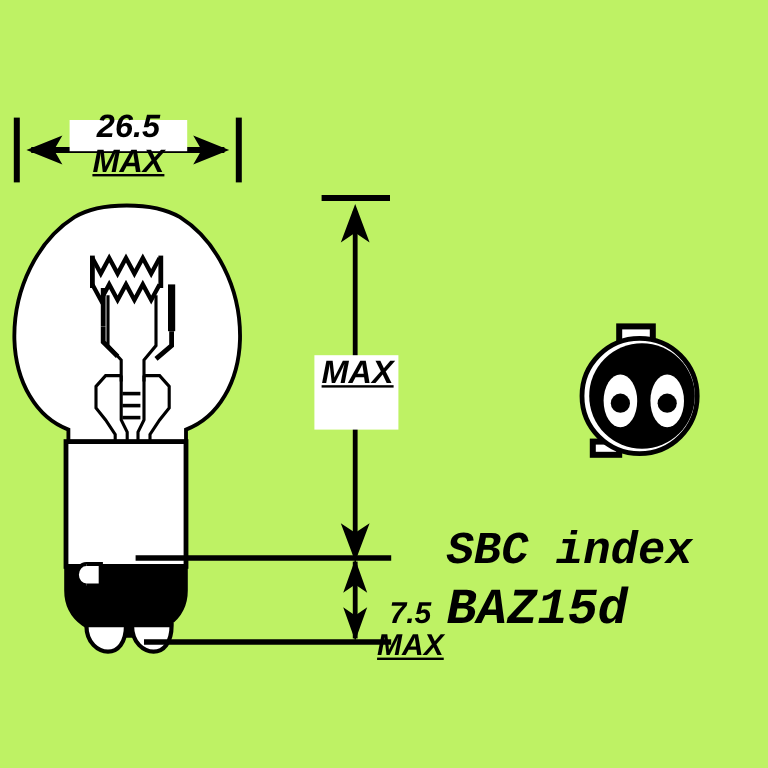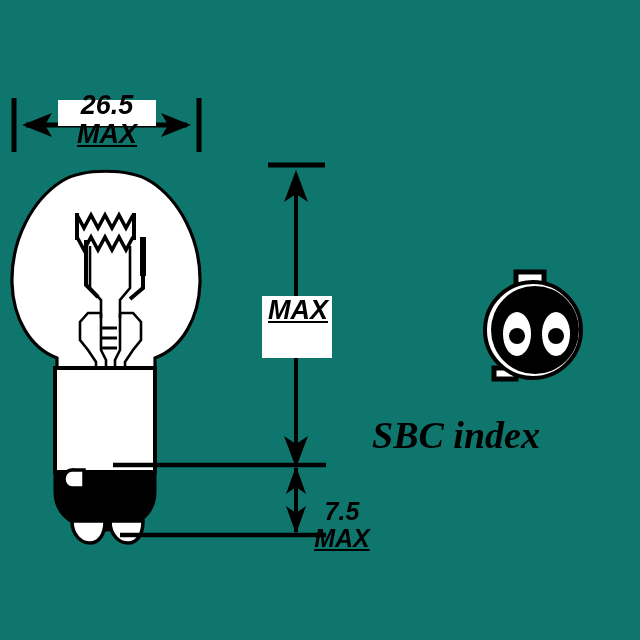--- a/index.html
+++ b/index.html
@@ -4,21 +4,21 @@
 <style>
   html, body {
     margin: 0;
     padding: 0;
     background: #ffffff;
   }
   #page {
     position: relative;
     width: 640px;
     height: 640px;
-    background: #0f766e;
+    background: #bef264;
     overflow: hidden;
     font-family: "Liberation Sans", sans-serif;
   }
   #drawing {
     position: absolute;
     left: 0;
     top: 0;
     width: 640px;
     height: 640px;
   }
@@ -49,23 +49,23 @@
     top: 472px;
     width: 70px;
     font-size: 25px;
     margin-top: 27px;
   }
   .dim-text .num { display: block; }
   .dim-text .max { display: block; margin-top: 2px; text-decoration: underline; }
   #index-caption {
     position: absolute;
     left: 372px;
-    top: 416px;
+    top: 440px;
     width: 262px;
-    font-family: Liberation Serif, serif;
+    font-family: Liberation Mono, monospace;
     font-weight: bold;
     font-style: italic;
     color: #000000;
     font-size: 38px;
     line-height: 1.05;
     white-space: nowrap;
   }
   #index-caption .line2 {
     display: block;
     font-size: 42px;
@@ -209,15 +209,16 @@
     <span class="max">MAX</span>
   </div>
 
   <div class="dim-text" id="dim-cap-label">
     <span class="num">7.5</span>
     <span class="max">MAX</span>
   </div>
 
   <div id="index-caption">
     <span class="line1">SBC index</span>
+    <span class="line2">BAZ15d</span>
   </div>
 
 </div>
 
 </body></html>

